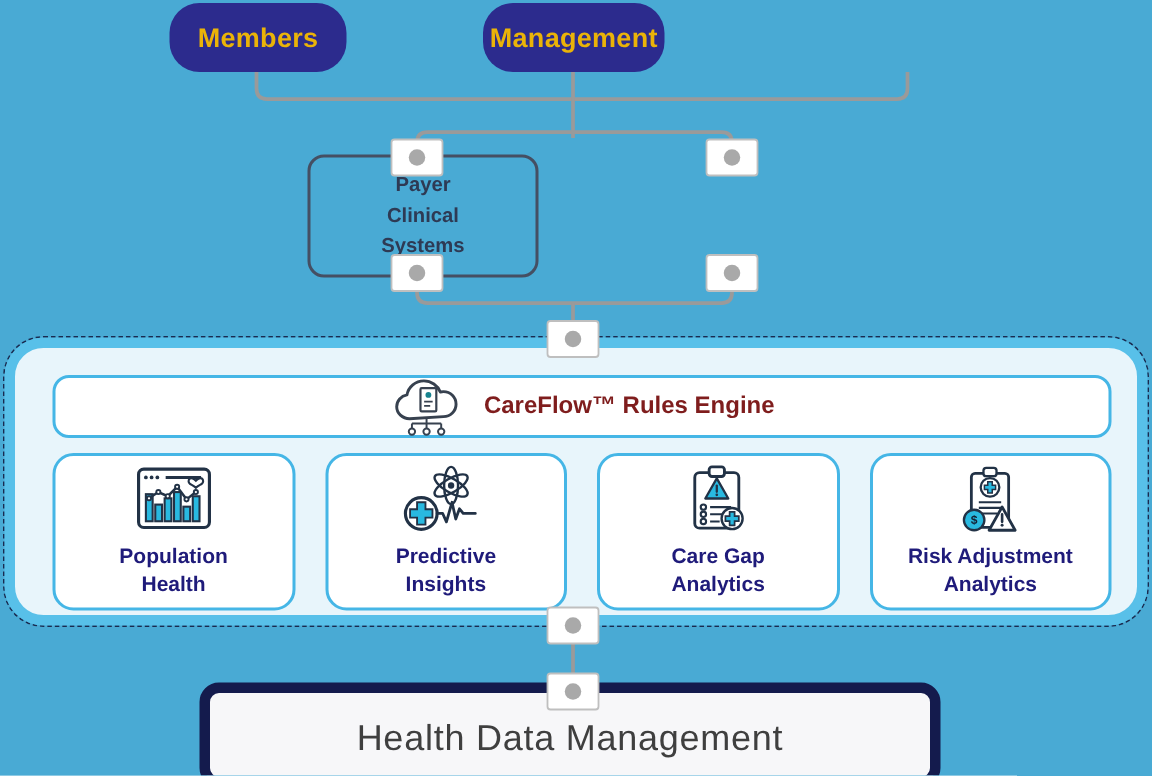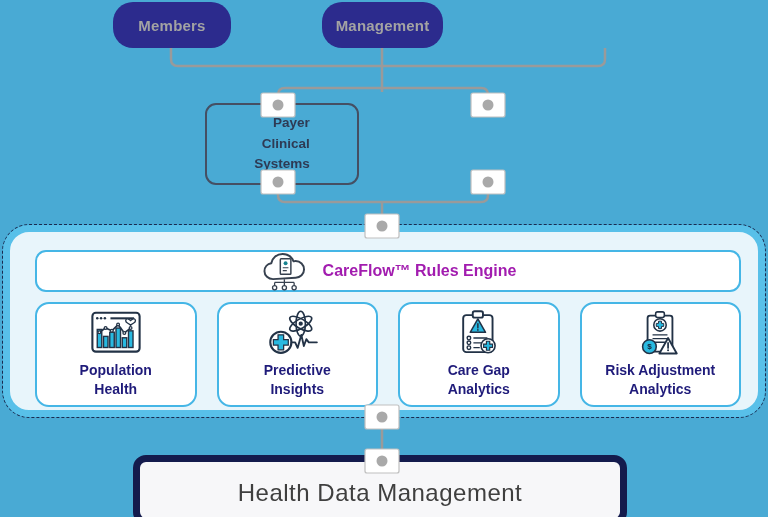--- a/index.html
+++ b/index.html
@@ -6,42 +6,42 @@
   body{font-family:"Liberation Sans", sans-serif;}
   .stage{position:relative;width:768px;height:517px;background:#49aad4;overflow:hidden;}
 
   
   .layer{position:absolute;inset:0;width:768px;height:517px;pointer-events:none;}
   .lines{z-index:1;}
   .nodes{z-index:6;}
 
   
   .pill{position:absolute;top:2px;height:46px;background:#2c2b8d;border-radius:20px;
-        color:#a3a3a3;font-weight:bold;font-size:15px;display:flex;align-items:center;
+        color:#eab308;font-weight:bold;font-size:18px;display:flex;align-items:center;
         justify-content:center;z-index:4;letter-spacing:.2px;}
   .pill-members{left:113px;width:118px;}
   .pill-providers{left:322px;width:121px;}
   .pill-parties{left:546px;width:120px;}
 
   
   .sysbox{position:absolute;top:103px;width:150px;height:78px;border:2.5px solid #454f63;
           border-radius:11px;display:flex;align-items:center;justify-content:center;
           text-align:center;color:#2e3a54;font-weight:bold;font-size:13.5px;line-height:1.55;
           z-index:4;white-space:pre-line;}
-  .sys-left{left:205px;text-align:right;}
+  .sys-left{left:205px;}
   .sys-right{left:415px;}
 
   
   .platform{position:absolute;left:3px;top:225px;width:762px;height:192px;background:#e8f5fb;
             border:7px solid #58c0e9;border-radius:26px;box-sizing:border-box;z-index:2;
             outline:1.5px dashed #1a2b50;outline-offset:0px;}
   .engine-bar{position:absolute;left:25px;top:18px;width:706px;height:42px;background:#fff;
               border:2px solid #45b6e6;border-radius:11px;box-sizing:border-box;
               display:flex;align-items:center;justify-content:center;gap:11px;}
-  .engine-label{color:#a21caf;font-weight:bold;font-size:16px;}
+  .engine-label{color:#7f1d1d;font-weight:bold;font-size:16px;}
 
   .cards{position:absolute;left:25px;top:70px;width:706px;height:105px;display:flex;gap:20px;}
   .card{flex:1;background:#fff;border:2px solid #45b6e6;border-radius:14px;box-sizing:border-box;
         display:flex;flex-direction:column;align-items:center;justify-content:center;gap:4px;
         padding:6px 4px;}
   .card-label{color:#1f1b7a;font-weight:bold;font-size:14px;line-height:1.35;text-align:center;
               white-space:pre-line;}
 
   
   .foundation{position:absolute;left:133px;top:455px;width:494px;height:70px;background:#f7f7f9;

